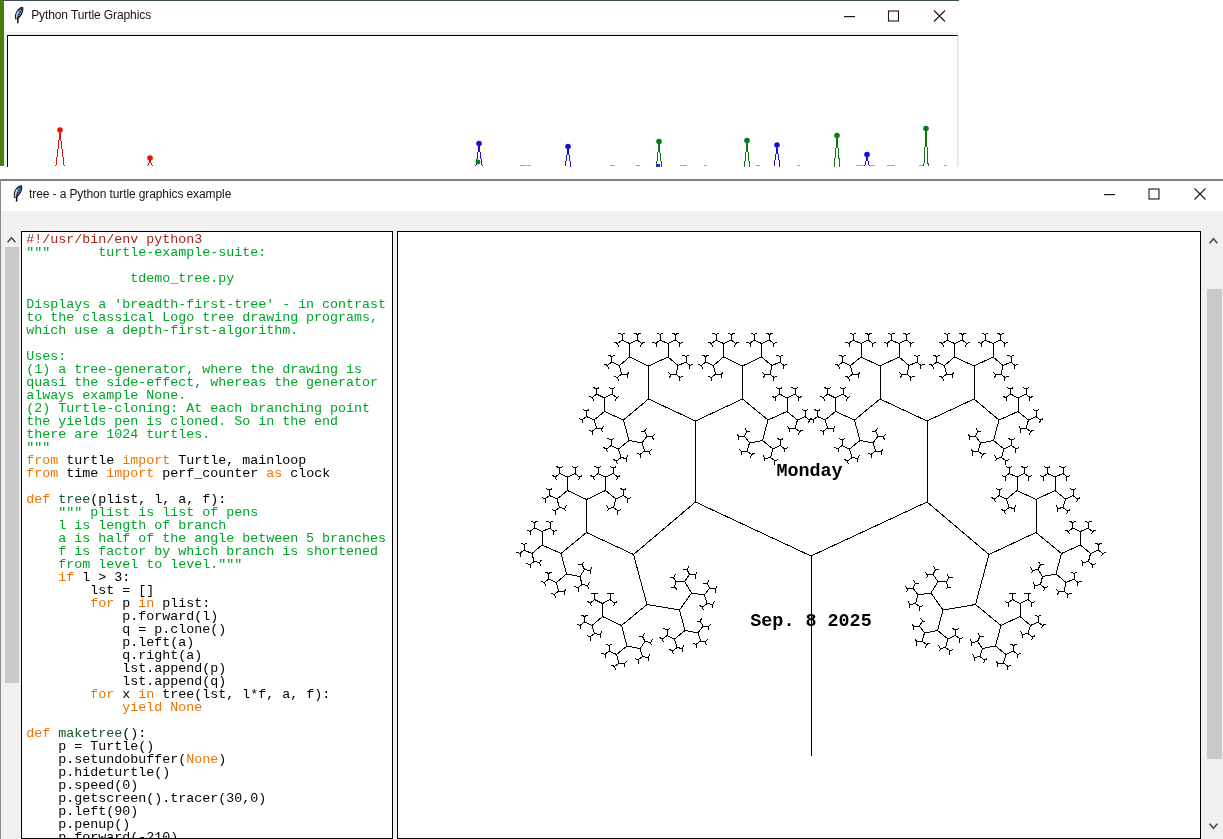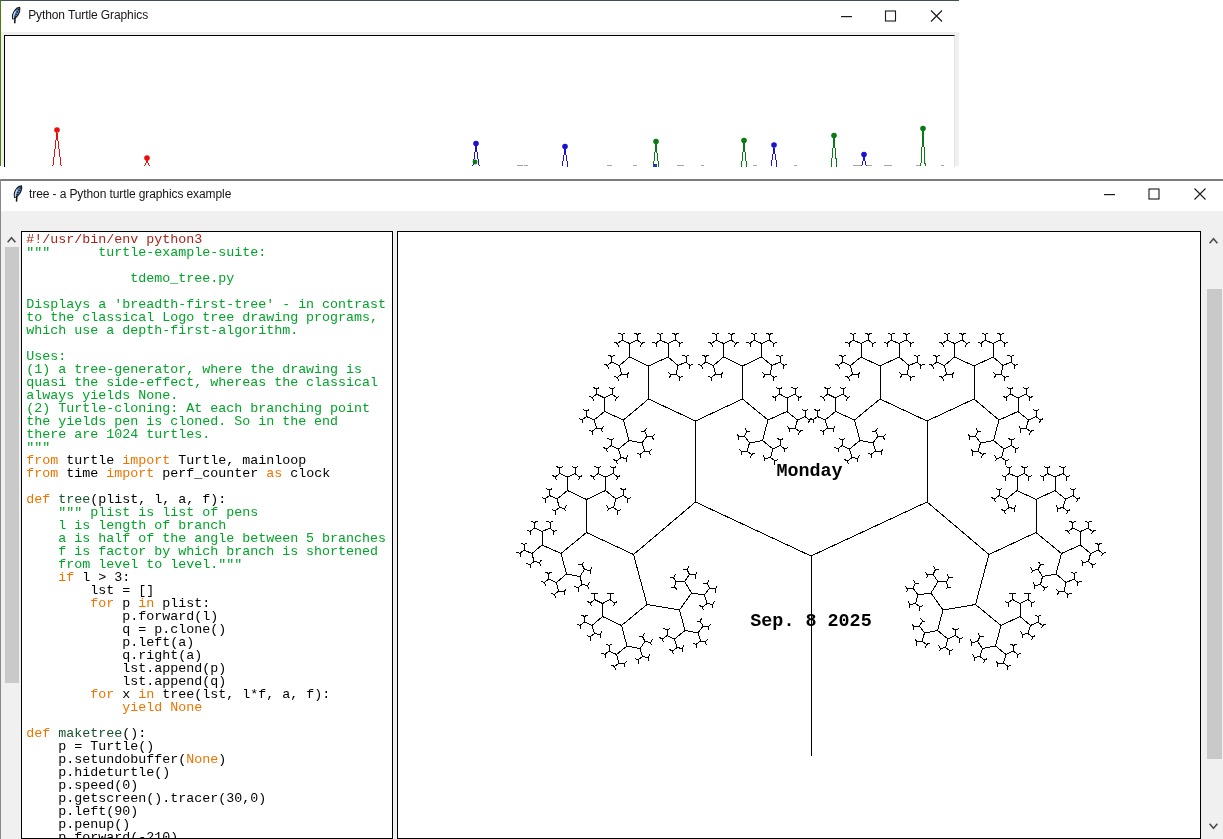--- a/index.html
+++ b/index.html
@@ -1,20 +1,20 @@
 <!DOCTYPE html>
 <html><head><meta charset="utf-8"><style>
 * { margin:0; padding:0; box-sizing:border-box; }
 html,body { width:1223px; height:839px; background:#fff; overflow:hidden; }
 #page { position:absolute; left:0; top:0; width:1223px; height:839px;
   background:#fff; font-family:"Liberation Sans", sans-serif; }
 .abs { position:absolute; }
 
 #w1 { left:0; top:0; width:959px; height:166px; background:#f0f0f0;
-  border-top:1px solid #405058; border-left:1px solid #4d7c0f; }
+  border-top:1px solid #405058; border-left:4px solid #4d7c0f; }
 #w1 .tbar { position:absolute; left:0; top:0; width:100%; height:31px; background:#fff; }
 #w1 .title { position:absolute; left:27.2px; top:6.5px; font-size:12px; color:#161616; letter-spacing:-0.1px; }
 #w1 .canvas { position:absolute; left:3px; top:34px; width:951px; height:132px;
   background:#fff; border:1px solid #000; border-bottom:none; border-right:1px solid #e2e2e2; }
 
 #w2 { left:0; top:179px; width:1223px; height:672px; background:#f0f0f0;
   border-left:1px solid #888; }
 #w2 .tbar { position:absolute; left:0; top:0; width:100%; height:32px; background:#fff; }
 #w2 .title { position:absolute; left:28px; top:7.5px; font-size:12px; color:#161616; letter-spacing:-0.1px; }
 #w2 .menubar { position:absolute; left:0; top:32px; width:100%; height:17px; background:#fff;
@@ -127,22 +127,22 @@
 <i class="s">"""      turtle-example-suite:</i>
 <i class="s"></i>
 <i class="s">             tdemo_tree.py</i>
 <i class="s"></i>
 <i class="s">Displays a 'breadth-first-tree' - in contrast</i>
 <i class="s">to the classical Logo tree drawing programs,</i>
 <i class="s">which use a depth-first-algorithm.</i>
 <i class="s"></i>
 <i class="s">Uses:</i>
 <i class="s">(1) a tree-generator, where the drawing is</i>
-<i class="s">quasi the side-effect, whereas the classical</i>
-<i class="s">always yields None.</i>
+<i class="s">quasi the side-effect, whereas the generator</i>
+<i class="s">always example None.</i>
 <i class="s">(2) Turtle-cloning: At each branching point</i>
 <i class="s">the yields pen is cloned. So in the end</i>
 <i class="s">there are 1024 turtles.</i>
 <i class="s">"""</i>
 <i class="k">from</i> turtle <i class="k">import</i> Turtle, mainloop
 <i class="k">from</i> time <i class="k">import</i> perf_counter <i class="k">as</i> clock
 
 <i class="k">def</i> <i class="d">tree</i>(plist, l, a, f):
     <i class="s">""" plist is list of pens</i>
 <i class="s">    l is length of branch</i>

